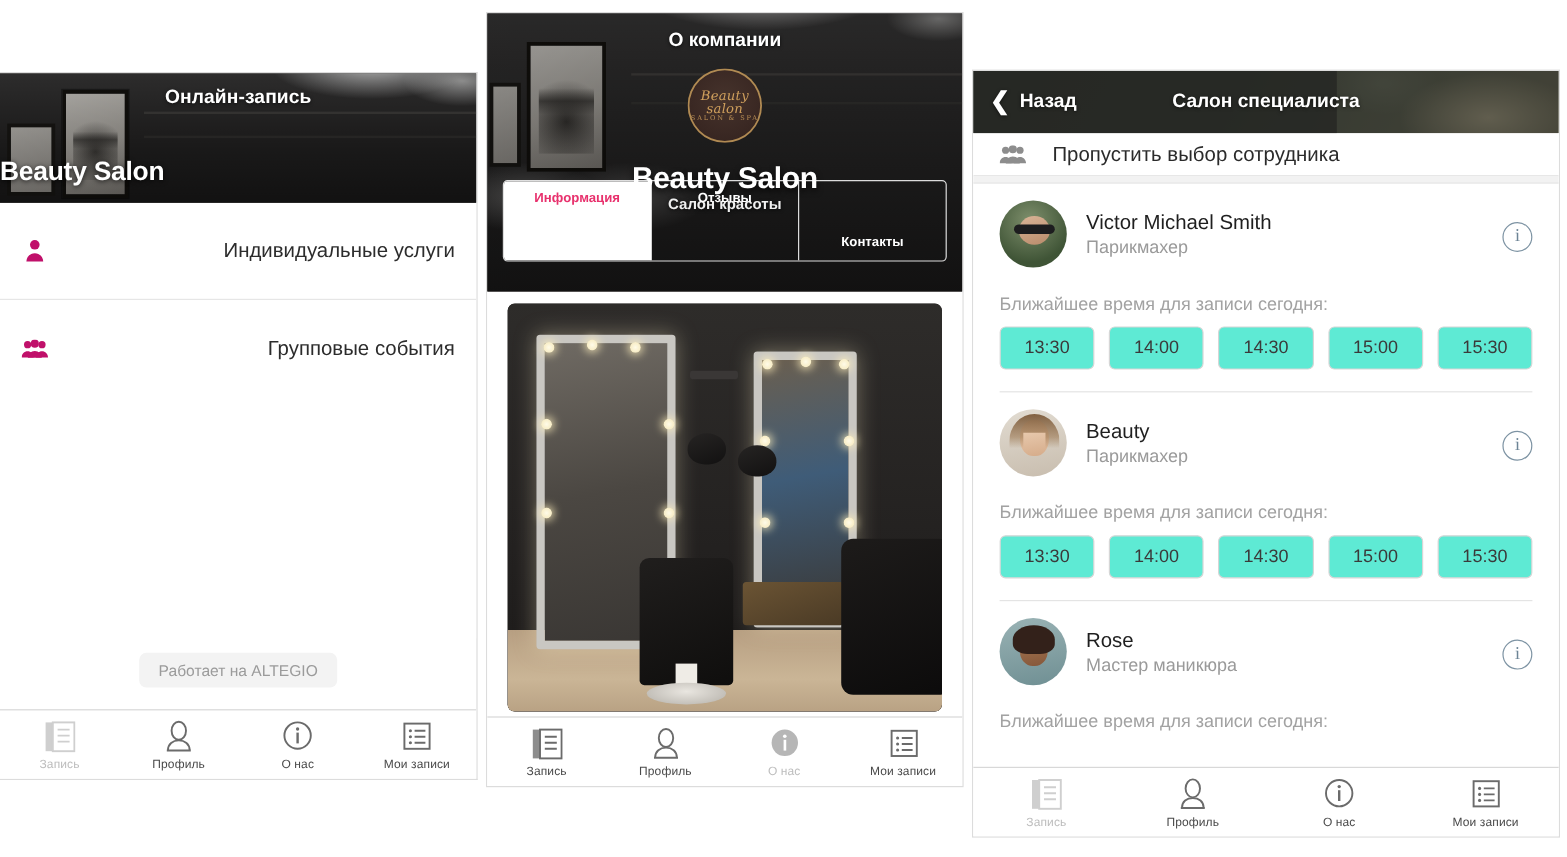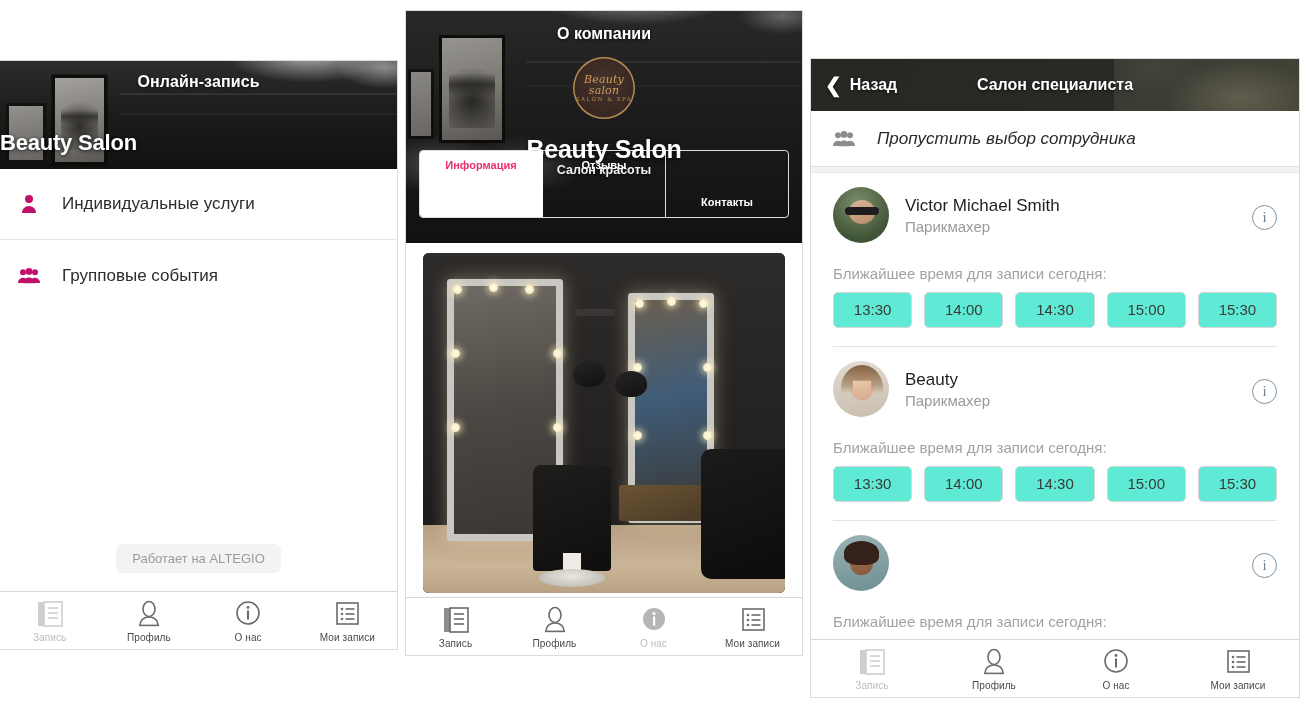--- a/index.html
+++ b/index.html
@@ -72,23 +72,24 @@
   }
   .p1-hero-brand {
     position:absolute; left:0; bottom:13px;
     color:#fff; font-size:22px; font-weight:bold; letter-spacing:-.2px;
     text-shadow: 0 1px 4px rgba(0,0,0,.8);
   }
 
   .p1-list { flex: 1 1 auto; background:#fff; }
   .p1-row {
     display:flex; align-items:center; gap:22px;
-    height: 71px; padding: 0 18px;
+    height: 81px; padding: 0 18px;
     border-bottom: 1px solid #e6e6e6;
     cursor: pointer;
+    justify-content: space-between;
   }
   .p1-row:last-of-type { border-bottom: none; }
   .p1-row .ic { width:22px; display:flex; justify-content:center; color:#c0106a; }
   .p1-row .lbl { font-size:17px; color:#2c2c2c; }
 
   .p1-footer { flex: 0 0 auto; padding: 12px 0 18px; text-align:center; }
   .p1-badge {
     display:inline-block; background:#f3f3f3; color:#9b9b9b;
     font-size:13px; padding:7px 16px; border-radius:6px;
   }
@@ -240,23 +241,22 @@
   .p3-title {
     position:absolute; left:0; right:0; top:0; bottom:0;
     display:flex; align-items:center; justify-content:center;
     color:#fff; font-size:16px; font-weight:bold; text-shadow:0 1px 3px rgba(0,0,0,.6);
     pointer-events:none;
   }
 
   .p3-scroll { flex:1 1 auto; background:#fff; overflow:hidden; }
   .p3-skip {
     display:flex; align-items:center; gap:22px; padding: 0 22px;
-    height: 56px; border-bottom: 1px solid #e2e2e2; cursor:pointer;
+    height: 36px; border-bottom: 1px solid #e2e2e2; cursor:pointer;
     background:#fff;
-    font-style:italic;
   }
   .p3-skip .ic { color:#8d8d8d; display:flex; }
   .p3-skip .lbl { font-size:17px; color:#2b2b2b; }
   .p3-gap { height: 6px; background:#f2f2f2; border-bottom:1px solid #e6e6e6; }
 
   .spec { padding: 14px 22px 0; position:relative; }
   .spec-head { display:flex; align-items:center; gap:16px; }
   .spec-av {
     width:56px; height:56px; border-radius:50%; flex:0 0 56px; overflow:hidden; position:relative;
     background:#cfd3cd;
@@ -568,20 +568,24 @@
           <div class="slot">14:30</div>
           <div class="slot">15:00</div>
           <div class="slot">15:30</div>
         </div>
         <div class="spec-divider"></div>
       </div>
 
       <div class="spec">
         <div class="spec-head">
           <div class="spec-av a3"></div>
+          <div>
+            <div class="spec-name">Rose</div>
+            <div class="spec-role">Мастер маникюра</div>
+          </div>
         </div>
         <div class="spec-info">i</div>
         <div class="spec-slots-label">Ближайшее время для записи сегодня:</div>
       </div>
 
     </div>
 
     <div class="tabbar">
       <div class="tabitem dim">
         <span class="tabicon">

